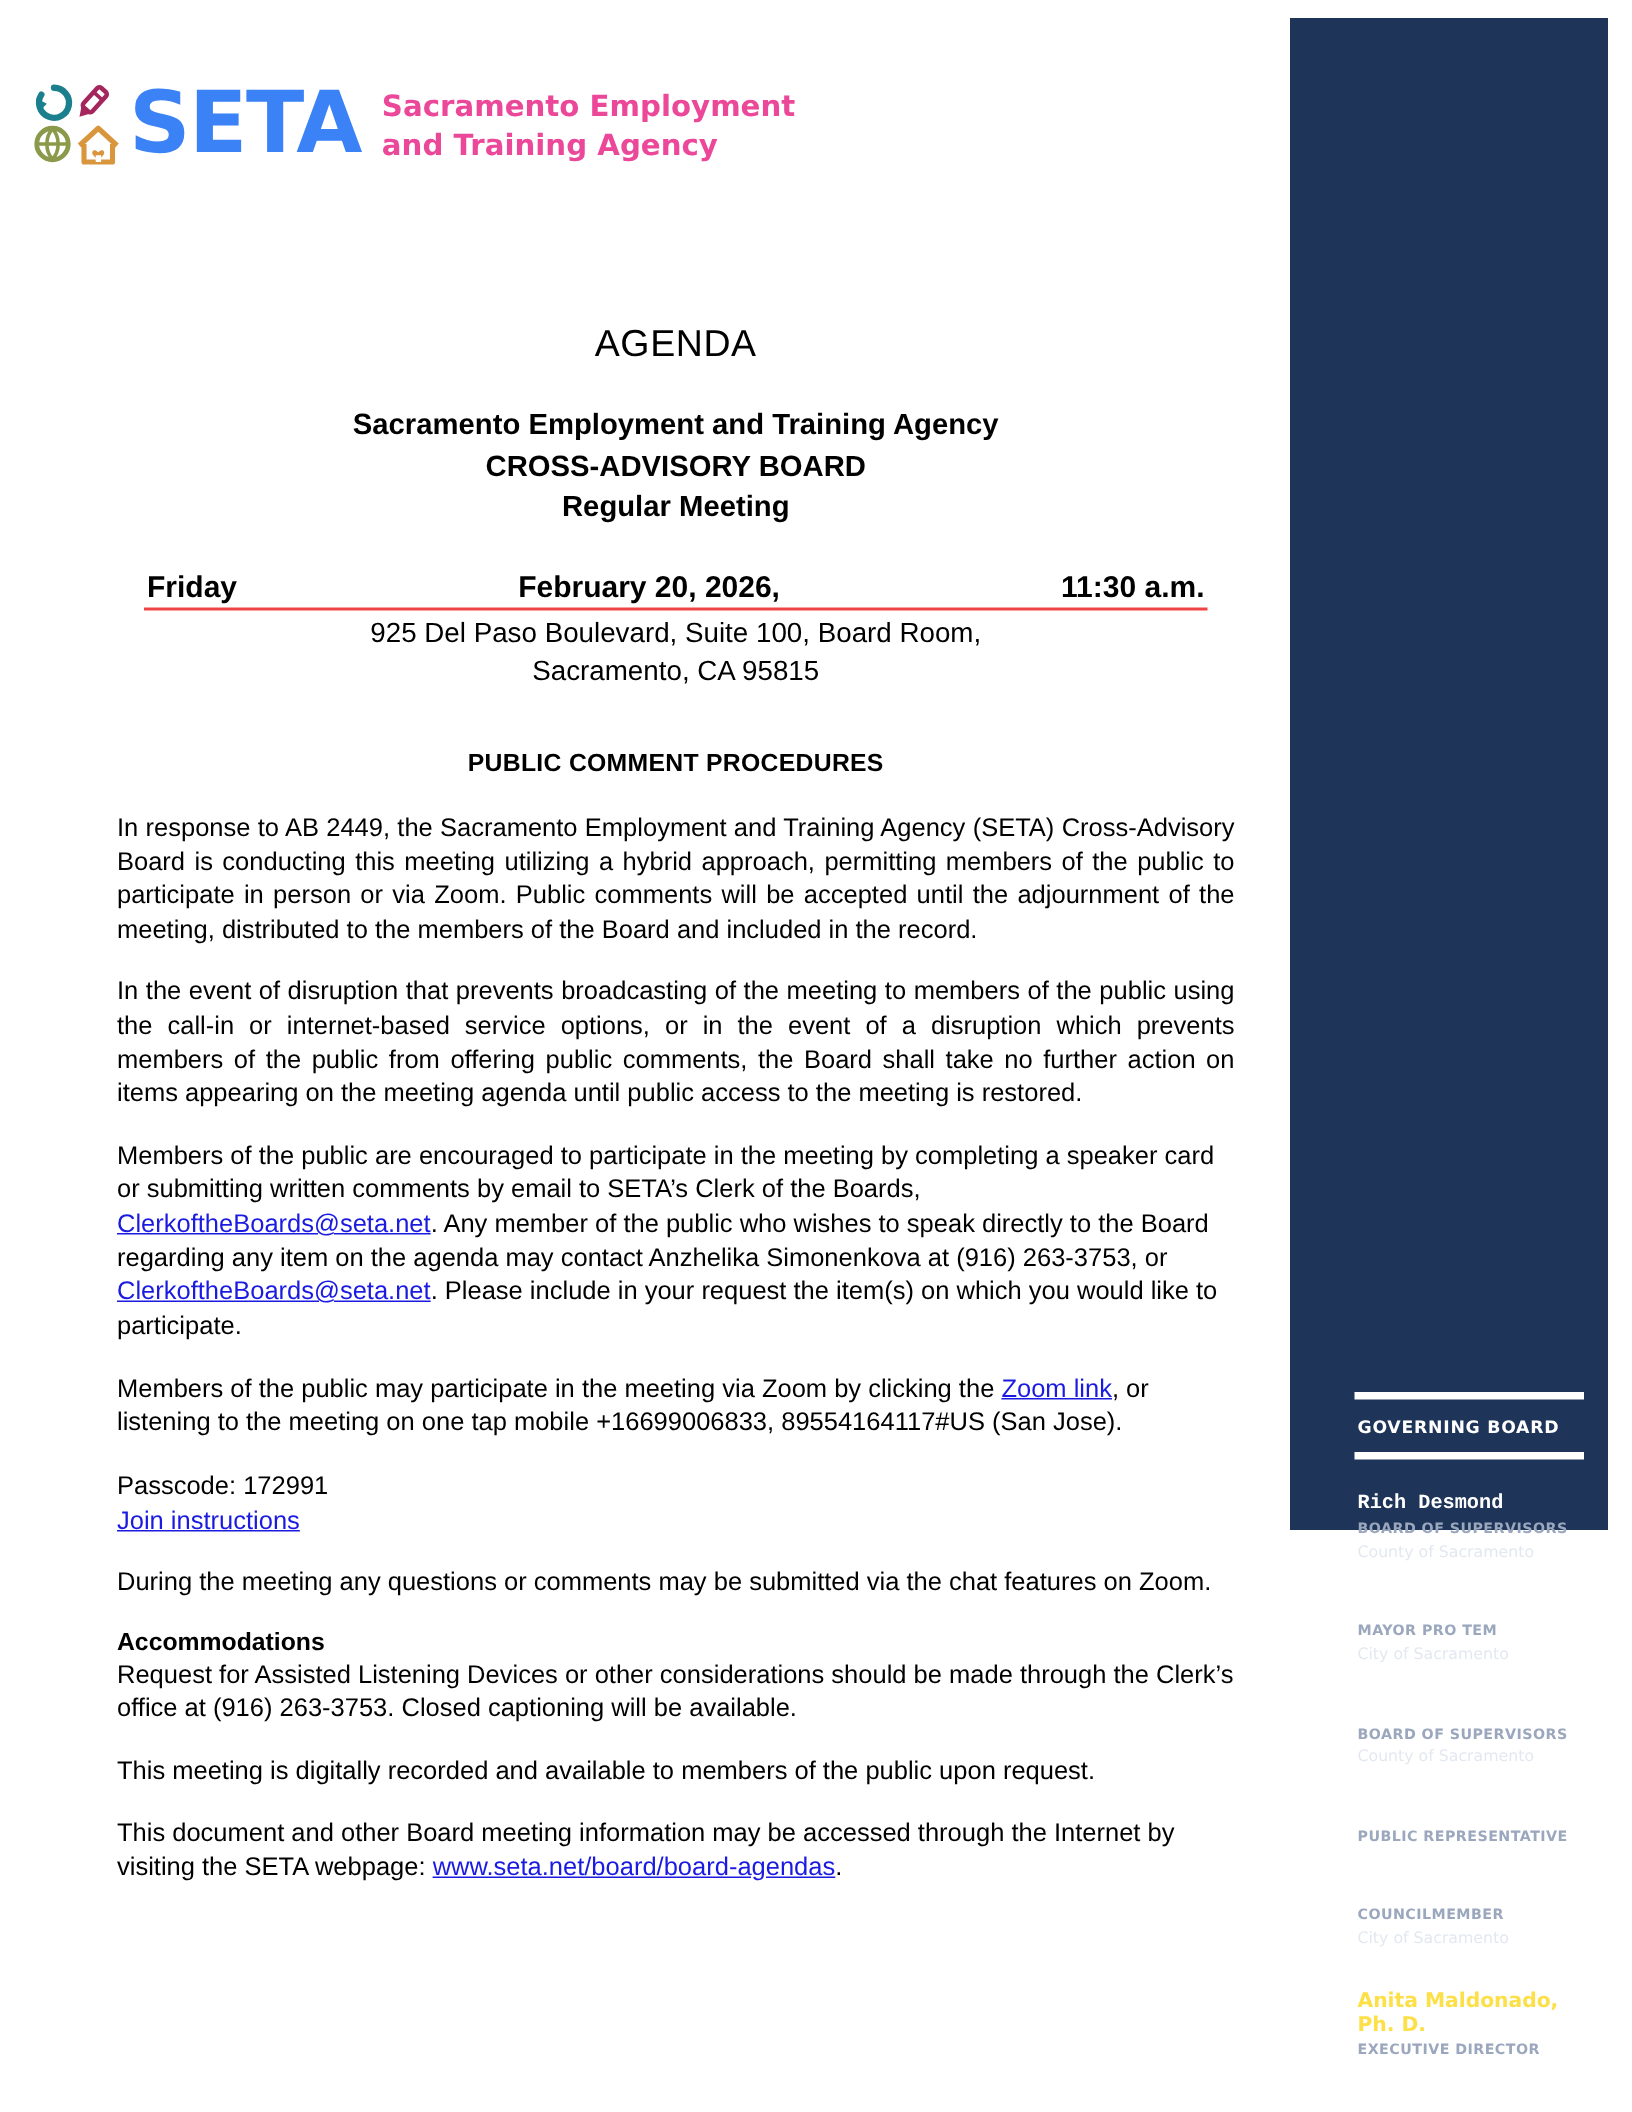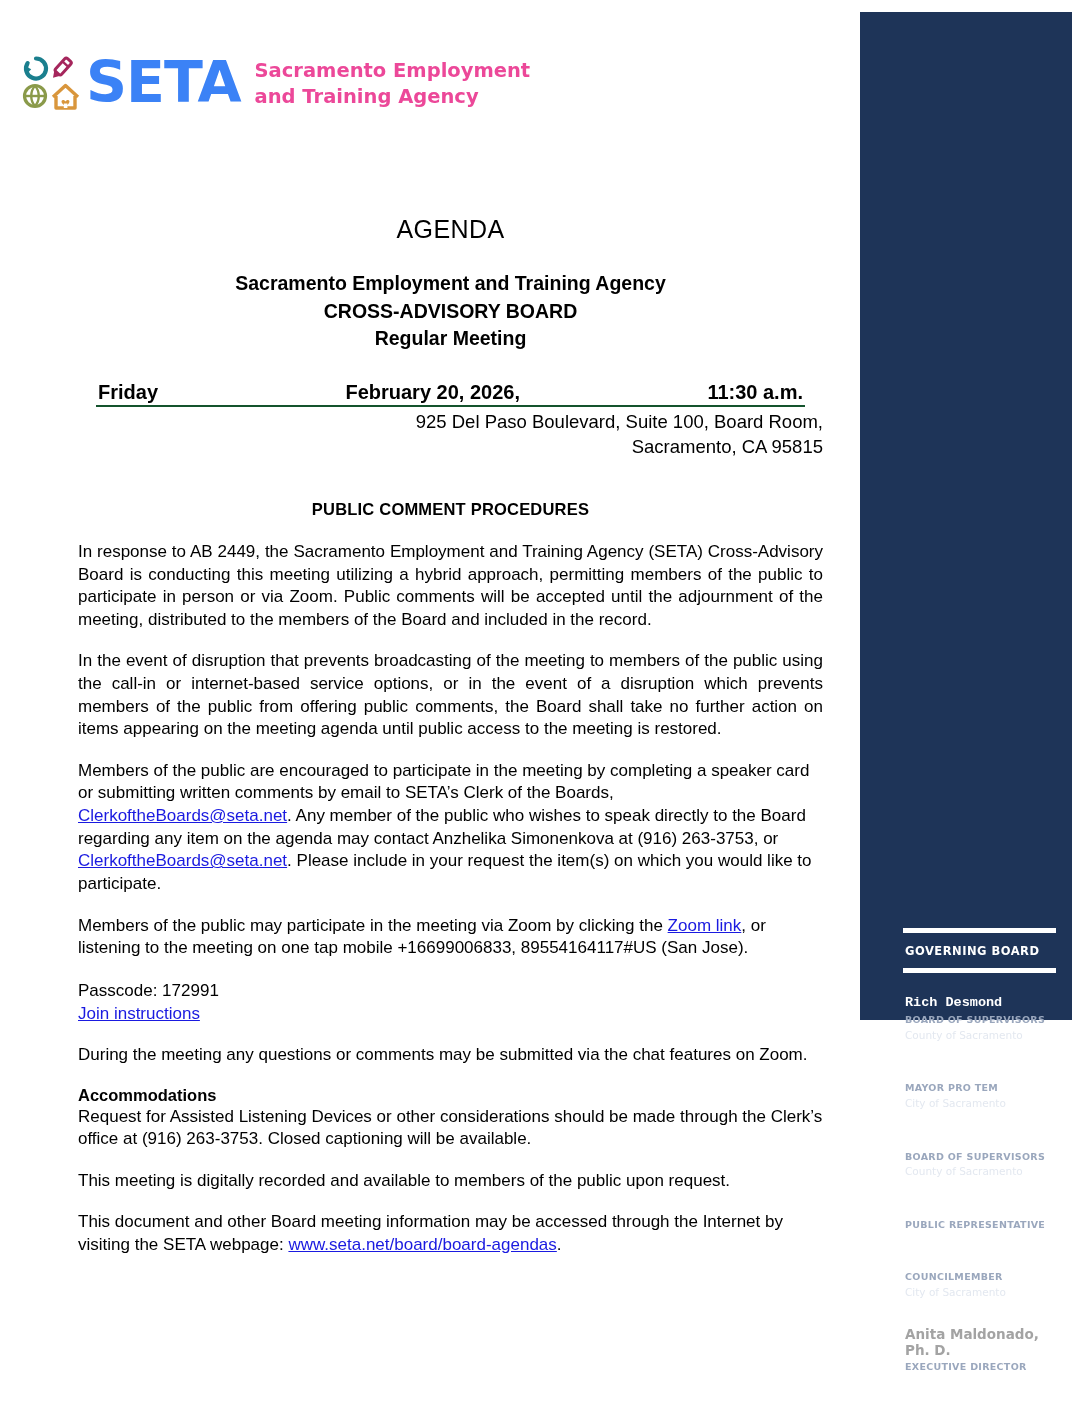--- a/index.html
+++ b/index.html
@@ -80,26 +80,26 @@
     font-weight: bold;
     font-size: 19.5px;
     line-height: 1.42;
     margin: 0 0 18px 0;
   }
   .datebar {
     display: flex;
     justify-content: space-between;
     font-weight: bold;
     font-size: 20px;
-    border-bottom: 2px solid #14532d;
+    border-bottom: 2px solid #ef4444;
     padding: 0 2px 1px 2px;
     margin: 28px 18px 0 18px;
   }
   .address {
-    text-align: right;
+    text-align: center;
     font-size: 18.5px;
     line-height: 1.35;
     margin: 3px 0 0 0;
     white-space: pre-line;
   }
 
   .section-title {
     text-align: center;
     font-weight: bold;
     font-size: 16.5px;
@@ -199,21 +199,21 @@
     left: 0;
     right: 0;
     top: 1300px;
   }
   .exec-group .member { margin-top: 9px; }
   .exec-group .rule.bottom { margin-top: 12px; }
   .exec-name {
     font-family: "DejaVu Sans", sans-serif;
     font-weight: bold;
     font-size: 13.5px;
-    color: #a3a3a3;
+    color: #fde047;
   }
 </style>
 </head>
 <body>
 
 <div class="page">
 
   <div class="logo-block">
     <div class="logo-icons">
       <svg width="60" height="58" viewBox="0 0 60 58" xmlns="http://www.w3.org/2000/svg">

